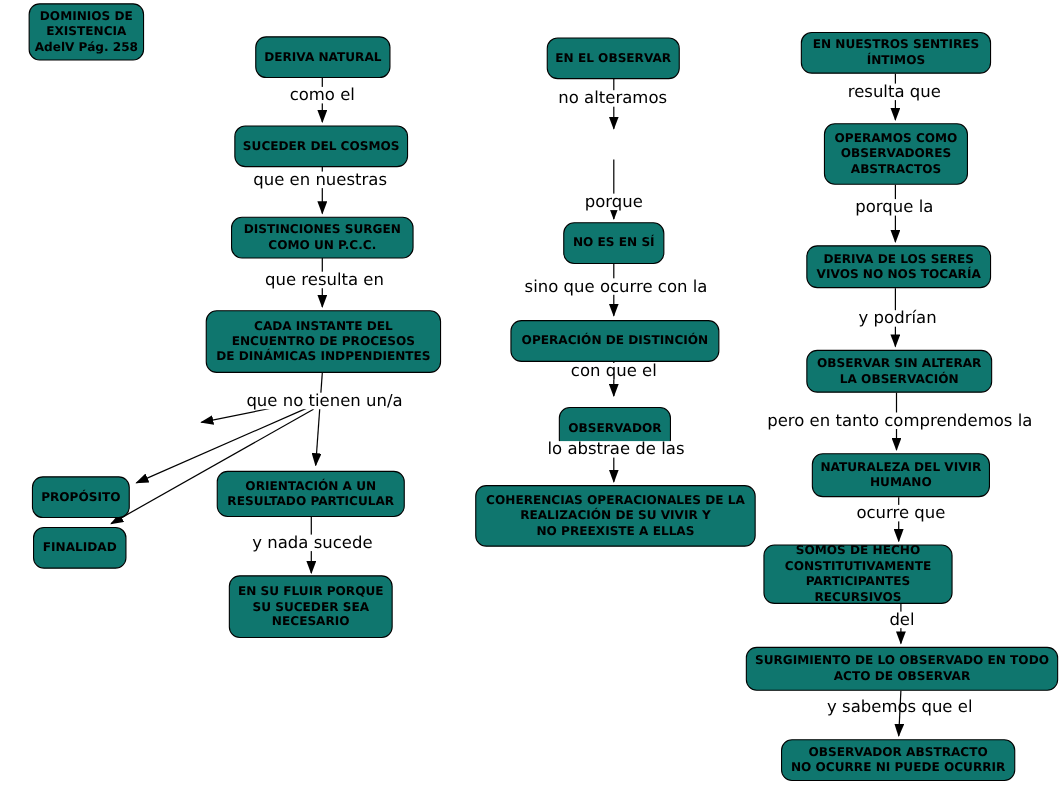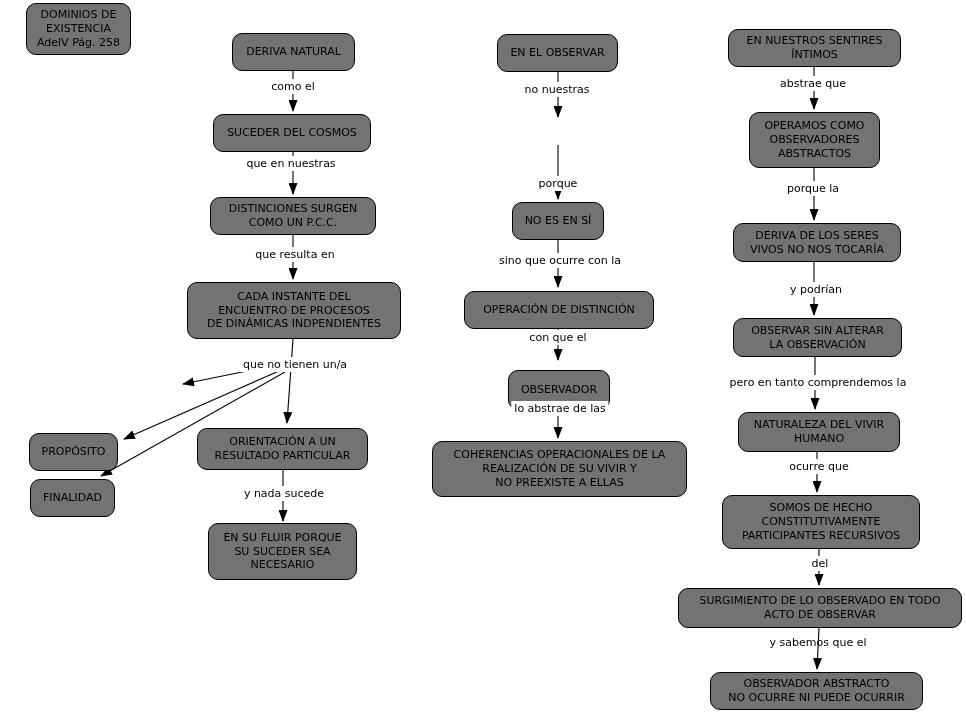--- a/index.html
+++ b/index.html
@@ -13,38 +13,39 @@
     overflow: hidden;
   }
   #wires {
     position: absolute;
     left: 0; top: 0;
     z-index: 1;
   }
   .node {
     position: absolute;
     box-sizing: border-box;
-    background: #737373;
+    background: #0f766e;
     border: 1.3px solid #000000;
     border-radius: 10px;
     display: flex;
     align-items: center;
     justify-content: center;
     text-align: center;
     font-size: 11px;
     line-height: 1.27;
     white-space: pre-line;
     z-index: 2;
     padding: 18px 4px;
+    font-weight: bold;
   }
   .link-label {
     position: absolute;
     transform: translateX(-50%);
     background: #ffffff;
-    font-size: 11px;
+    font-size: 15px;
     line-height: 15px;
     white-space: nowrap;
     text-align: center;
     padding: 0 3px;
     z-index: 2;
   }
   .link-label.see-through { background: transparent; }
   line { stroke: #000000; stroke-width: 1.1; }
 </style>
 </head>
@@ -110,41 +111,41 @@
 ÍNTIMOS</div>
   <div class="node" style="left:749px;top:112px;width:131px;height:56px">OPERAMOS COMO
 OBSERVADORES
 ABSTRACTOS</div>
   <div class="node" style="left:733px;top:223px;width:168px;height:39px">DERIVA DE LOS SERES
 VIVOS NO NOS TOCARÍA</div>
   <div class="node" style="left:733px;top:318px;width:169px;height:39px">OBSERVAR SIN ALTERAR
 LA OBSERVACIÓN</div>
   <div class="node" style="left:738px;top:412px;width:162px;height:40px">NATURALEZA DEL VIVIR
 HUMANO</div>
-  <div class="node" style="left:722px;top:495px;width:198px;height:54px">SOMOS DE HECHO
+  <div class="node" style="left:694px;top:495px;width:172px;height:54px">SOMOS DE HECHO
 CONSTITUTIVAMENTE
 PARTICIPANTES RECURSIVOS</div>
   <div class="node" style="left:678px;top:588px;width:284px;height:40px">SURGIMIENTO DE LO OBSERVADO EN TODO
 ACTO DE OBSERVAR</div>
   <div class="node" style="left:710px;top:672px;width:213px;height:38px">OBSERVADOR ABSTRACTO
 NO OCURRE NI PUEDE OCURRIR</div>
 
   <div class="link-label" style="left:293px;top:79px">como el</div>
   <div class="link-label" style="left:291px;top:156px">que en nuestras</div>
   <div class="link-label" style="left:295px;top:247px">que resulta en</div>
   <div class="link-label" style="left:295px;top:357px">que no tienen un/a</div>
   <div class="link-label" style="left:284px;top:486px">y nada sucede</div>
 
-  <div class="link-label" style="left:557px;top:82px">no nuestras</div>
+  <div class="link-label" style="left:557px;top:82px">no alteramos</div>
   <div class="link-label" style="left:558px;top:176px">porque</div>
   <div class="link-label" style="left:560px;top:253px">sino que ocurre con la</div>
   <div class="link-label" style="left:558px;top:330px">con que el</div>
   <div class="link-label" style="left:560px;top:401px">lo abstrae de las</div>
 
-  <div class="link-label" style="left:813px;top:76px">abstrae que</div>
+  <div class="link-label" style="left:813px;top:76px">resulta que</div>
   <div class="link-label" style="left:813px;top:181px">porque la</div>
   <div class="link-label" style="left:816px;top:282px">y podrían</div>
   <div class="link-label" style="left:818px;top:375px">pero en tanto comprendemos la</div>
   <div class="link-label" style="left:819px;top:459px">ocurre que</div>
   <div class="link-label" style="left:820px;top:556px">del</div>
   <div class="link-label see-through" style="left:818px;top:635px">y sabemos que el</div>
 
 </div>
 
 </body></html>

